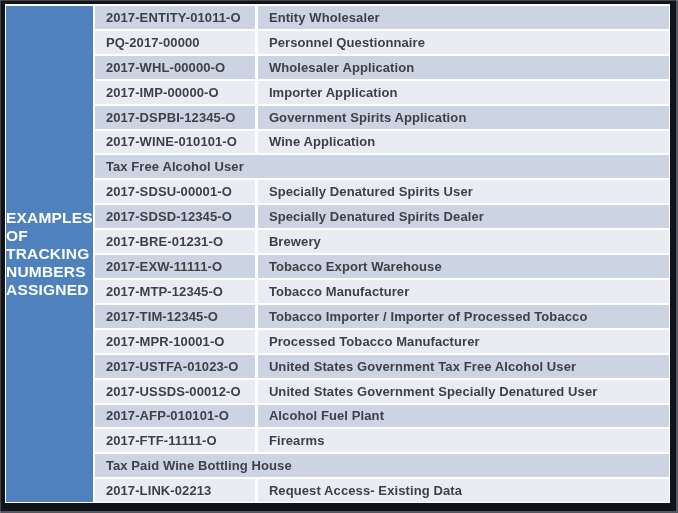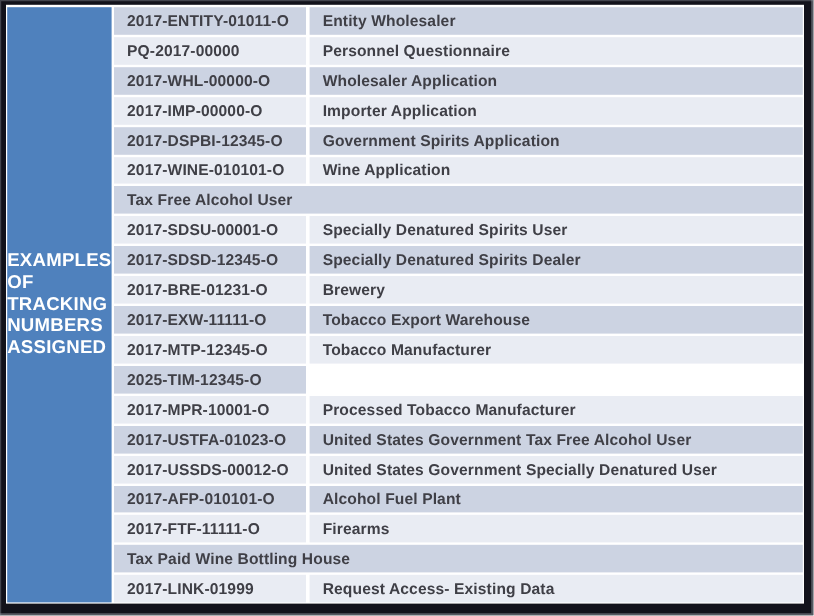--- a/index.html
+++ b/index.html
@@ -124,21 +124,22 @@
       </div>
       <div class="row">
         <div class="cell cell-code">2017-EXW-11111-O</div>
         <div class="cell cell-desc">Tobacco Export Warehouse</div>
       </div>
       <div class="row">
         <div class="cell cell-code">2017-MTP-12345-O</div>
         <div class="cell cell-desc">Tobacco Manufacturer</div>
       </div>
       <div class="row">
-        <div class="cell cell-code">2025-TIM-12345-O</div>
+        <div class="cell cell-code">2017-TIM-12345-O</div>
+        <div class="cell cell-desc">Tobacco Importer / Importer of Processed Tobacco</div>
       </div>
       <div class="row">
         <div class="cell cell-code">2017-MPR-10001-O</div>
         <div class="cell cell-desc">Processed Tobacco Manufacturer</div>
       </div>
       <div class="row">
         <div class="cell cell-code">2017-USTFA-01023-O</div>
         <div class="cell cell-desc">United States Government Tax Free Alcohol User</div>
       </div>
       <div class="row">
@@ -150,18 +151,18 @@
         <div class="cell cell-desc">Alcohol Fuel Plant</div>
       </div>
       <div class="row">
         <div class="cell cell-code">2017-FTF-11111-O</div>
         <div class="cell cell-desc">Firearms</div>
       </div>
       <div class="row">
         <div class="cell cell-desc">Tax Paid Wine Bottling House</div>
       </div>
       <div class="row">
-        <div class="cell cell-code">2017-LINK-01999</div>
+        <div class="cell cell-code">2017-LINK-02213</div>
         <div class="cell cell-desc">Request Access- Existing Data</div>
       </div>
     </div>
   </div>
 </div>
 
 </body></html>

